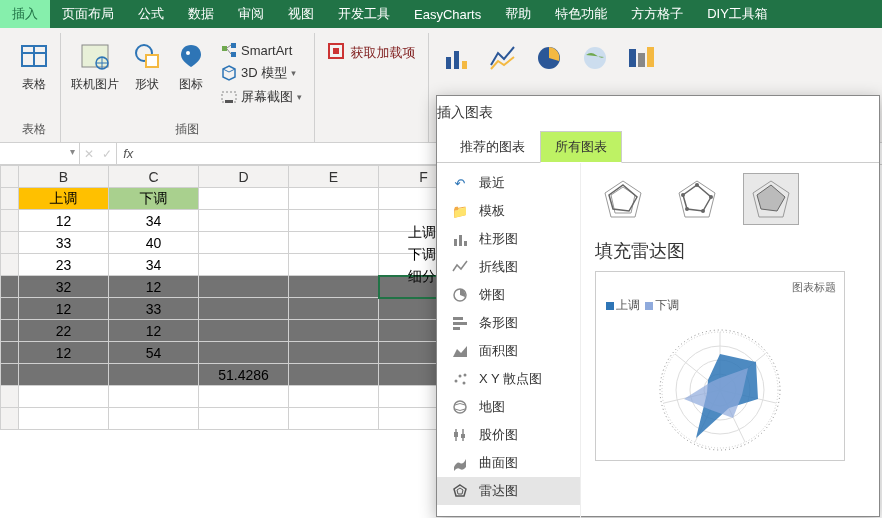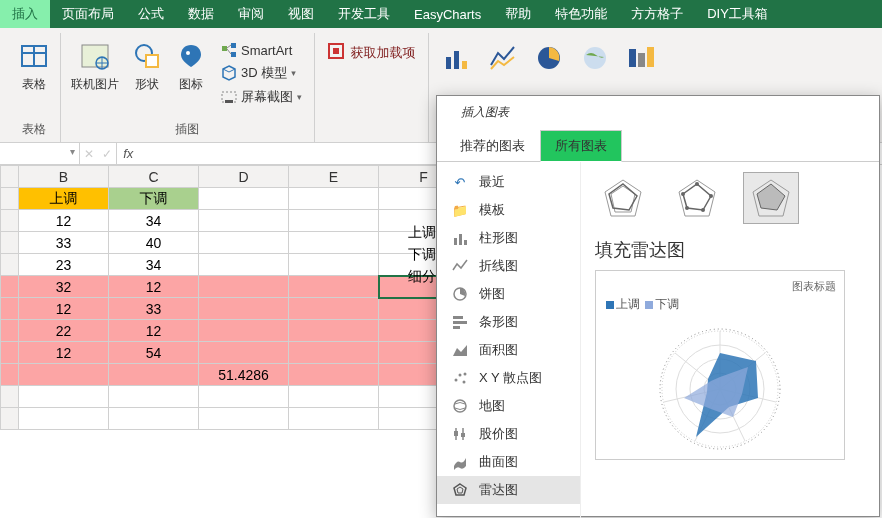--- a/index.html
+++ b/index.html
@@ -36,31 +36,31 @@
     
     .sheet-area{position:relative;}
     .grid{border-collapse:collapse;table-layout:fixed;}
     .grid th,.grid td{border:1px solid #d0d0d0;height:22px;font-size:14px;overflow:hidden;white-space:nowrap;}
     .grid th{background:#f3f2f1;font-weight:normal;color:#333;text-align:center;}
     .grid td{text-align:center;padding:0 6px;color:#000;}
     .col-head{width:90px;}
     .row-head{width:18px;background:#f3f2f1;text-align:center;color:#333;font-size:12px;}
     .hdrB{background:#ffc000!important;color:#000;}
     .hdrC{background:#a9d08e!important;color:#000;}
-    .sel-range td{background:#fca5a5;}
+    .sel-range td{background:#737373;}
     .sel-border{outline:2px solid #217346;outline-offset:-1px;}
     .right-labels{position:absolute;left:382px;top:56px;font-size:14px;line-height:22px;text-align:right;width:54px;}
     .right-labels div{height:22px;}
 
     
     .dialog{position:absolute;left:436px;top:95px;width:444px;height:422px;background:#fff;border:1px solid #888;box-shadow:0 4px 16px rgba(0,0,0,.3);}
-    .dialog-title{padding:8px 24px;font-size:12px;color:#333;background:#fff;font-style:italic;}
+    .dialog-title{padding:8px 0;font-size:14px;color:#333;background:#fff;}
     .dialog-tabs{display:flex;border-bottom:1px solid #ccc;padding:0 8px;}
     .dialog-tab{padding:6px 14px;font-size:13px;color:#333;cursor:pointer;border:1px solid transparent;position:relative;top:1px;}
-    .dialog-tab.active{background:#22c55e;border:1px solid #ccc;border-bottom:1px solid #fff;}
+    .dialog-tab.active{background:#bef264;border:1px solid #ccc;border-bottom:1px solid #fff;}
     .dialog-body{display:flex;height:calc(100% - 64px);}
     .type-list{width:144px;border-right:1px solid #eee;padding:6px 0;overflow:hidden;}
     .type-item{display:flex;align-items:center;gap:10px;padding:5px 14px;font-size:13px;color:#333;cursor:pointer;}
     .type-item.selected{background:#e5e5e5;}
     .type-icon{width:18px;height:18px;display:flex;align-items:center;justify-content:center;color:#555;}
     .right-panel{flex:1;padding:10px 14px;}
     .subtype-row{display:flex;gap:18px;margin-bottom:14px;}
     .subtype{width:56px;height:52px;display:flex;align-items:center;justify-content:center;cursor:pointer;}
     .subtype.selected{background:#e8e8e8;border:1px solid #aaa;}
     .subtype-title{font-size:18px;color:#333;margin-bottom:8px;}

